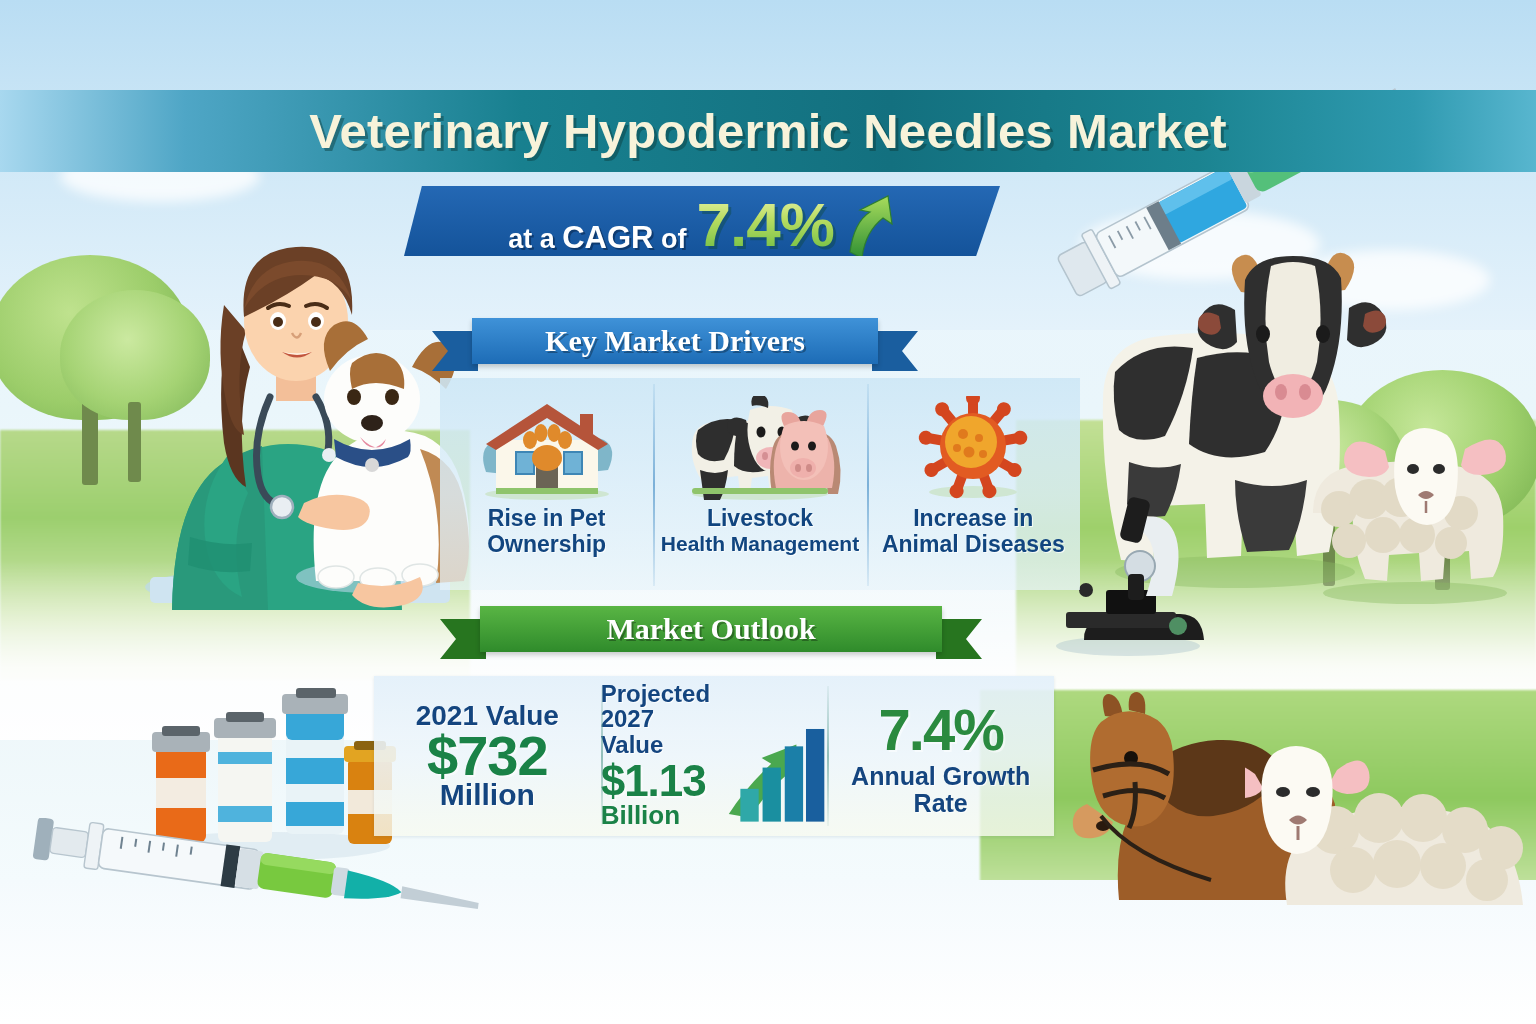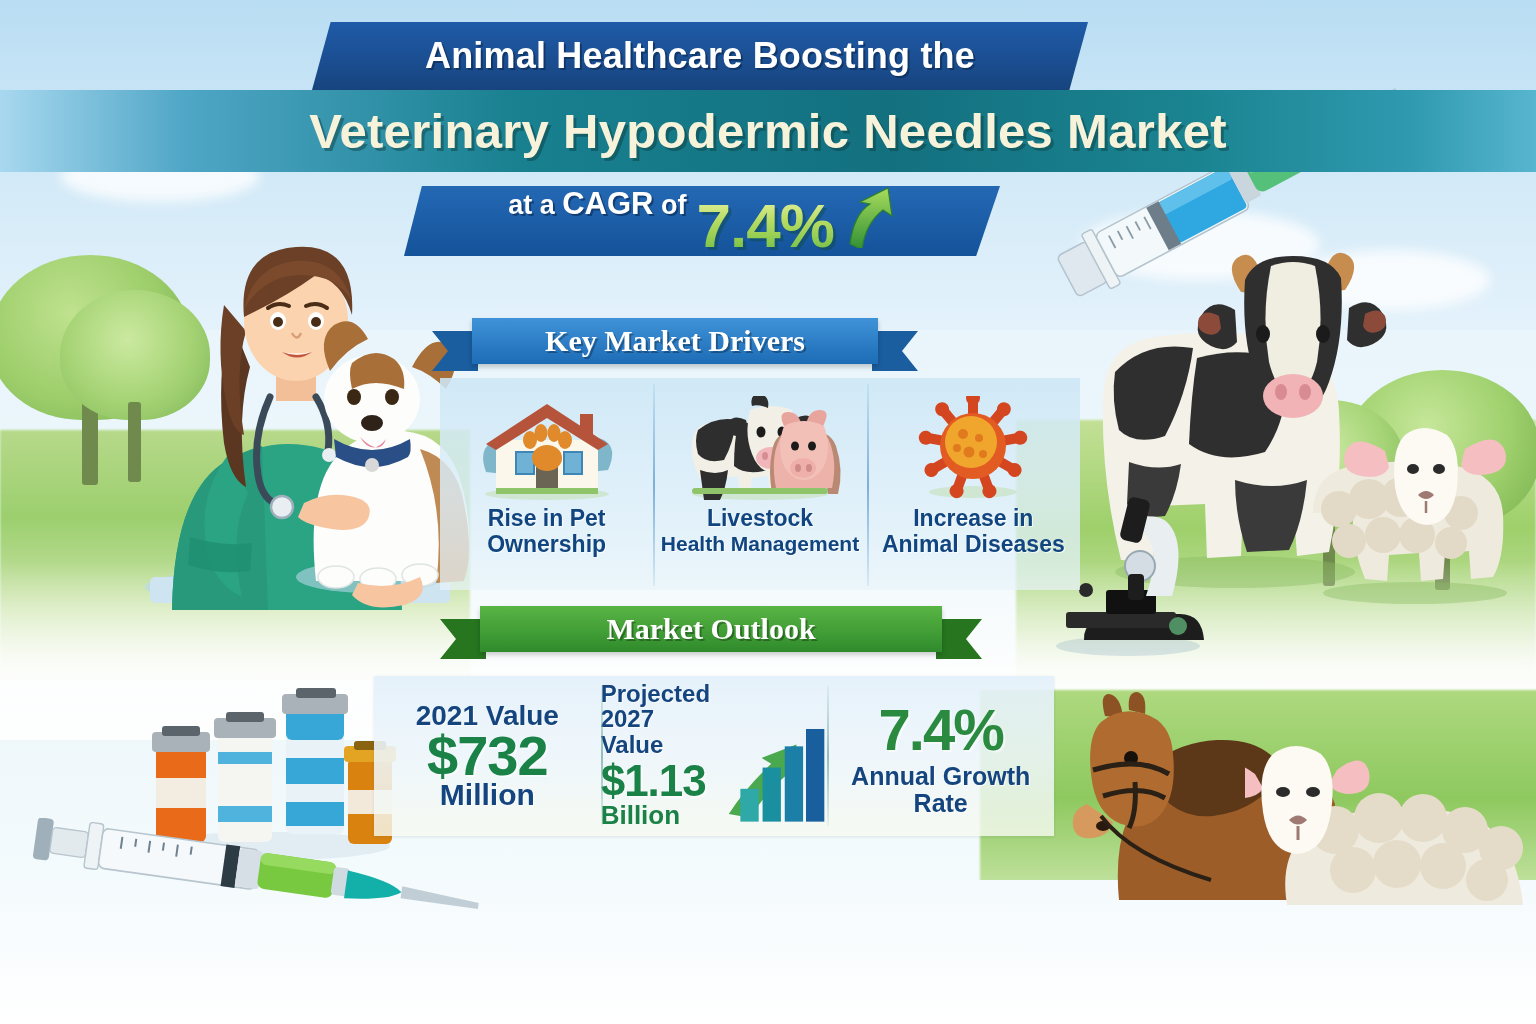--- a/index.html
+++ b/index.html
@@ -56,21 +56,21 @@
     text-shadow:3px 3px 0 rgba(12,60,60,.45);letter-spacing:.3px;
   }
   .cagr-band{
     position:absolute;left:404px;top:186px;width:596px;height:70px;
     background:linear-gradient(180deg,#2468b4 0%,#14539a 100%);
     clip-path:polygon(3% 0%, 100% 0%, 96% 100%, 0% 100%);
     box-shadow:0 3px 6px rgba(0,0,0,.22);
   }
   .cagr-inner{
     position:absolute;left:404px;top:186px;width:596px;height:70px;
-    display:flex;align-items:flex-start;justify-content:center;gap:10px;
+    display:flex;align-items:flex-end;justify-content:center;gap:10px;
   }
   .cagr-lbl{color:#ffffff;font-size:27px;font-weight:bold;text-shadow:2px 2px 0 rgba(8,40,80,.6);}
   .cagr-lbl .big{font-size:31px;}
   .cagr-val{
     position:relative;top:4px;font-size:62px;font-weight:bold;
     background:linear-gradient(180deg,#f2f7b6 0%,#b9dd62 42%,#62b83e 100%);
     -webkit-background-clip:text;background-clip:text;color:transparent;
     text-shadow:none;filter:drop-shadow(3px 3px 0 rgba(12,70,40,.35));
     letter-spacing:-1px;
   }
@@ -428,23 +428,20 @@
       <rect x="200" y="31" width="14" height="42" fill="#2d3b44"></rect>
       <rect x="214" y="33" width="24" height="38" rx="3" fill="#d6dfe5"></rect>
       <rect x="236" y="34" width="76" height="36" rx="7" fill="#78c93f"></rect>
       <rect x="236" y="34" width="76" height="12" rx="6" fill="#96da5f"></rect>
       <rect x="310" y="38" width="16" height="28" rx="4" fill="#cfdae1"></rect>
       <path d="M324 40 q44 4 56 14 q-12 10 -56 14z" fill="#12b0a8"></path>
       <path d="M380 48 L458 54 L458 60 L380 60 Z" fill="#c2ced6"></path>
     </g>
   </svg>
 
-  <div class="title-top">
-    <span>Animal Healthcare Boosting the</span>
-  </div>
   <div class="title-main">
     <span>Veterinary Hypodermic Needles Market</span>
   </div>
 
   <div class="cagr-band"></div>
   <div class="cagr-inner">
     <span class="cagr-lbl"><span>at a </span><span class="big">CAGR</span><span> of</span></span>
     <span class="cagr-val">7.4%</span>
     <svg class="cagr-arrow" viewBox="0 0 52 62">
       <defs>

